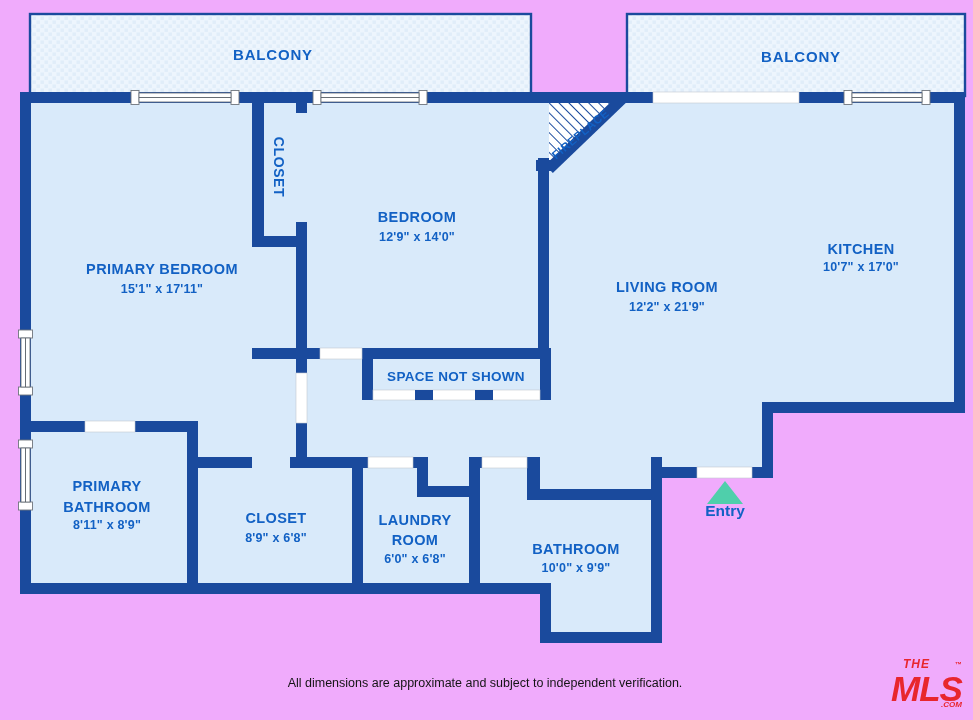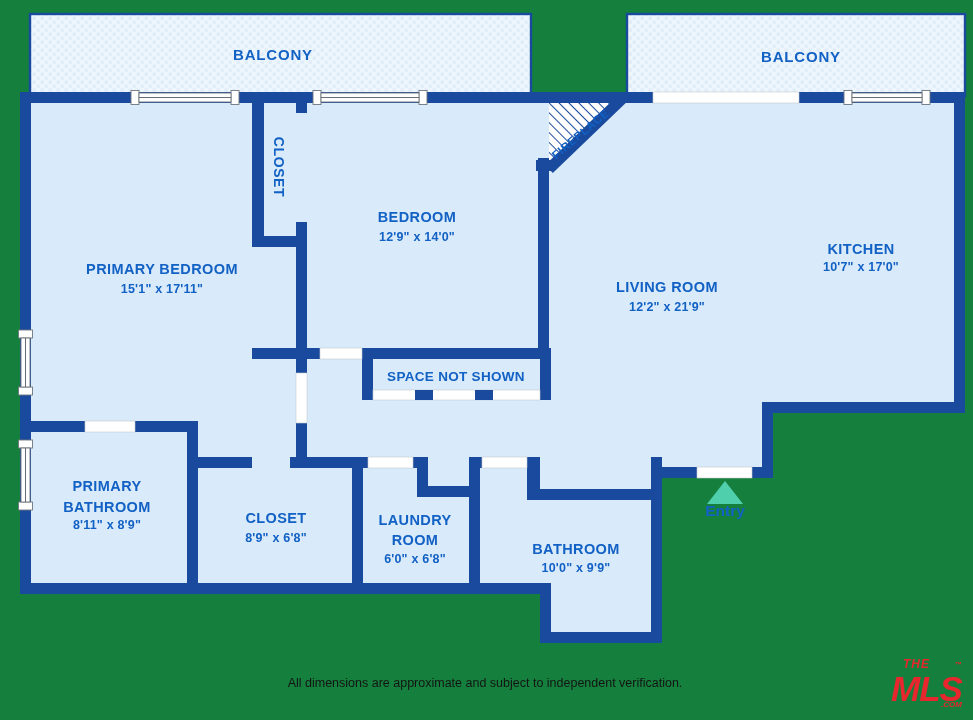--- a/index.html
+++ b/index.html
@@ -1,16 +1,16 @@
 <!DOCTYPE html>
 <html><head>
 <meta charset="utf-8">
 <style>
   html,body{margin:0;padding:0;background:#ffffff;}
-  .stage{position:relative;width:973px;height:720px;background:#15803d;overflow:hidden;
+  .stage{position:relative;width:973px;height:720px;background:#f0abfc;overflow:hidden;
          font-family:"Liberation Sans",sans-serif;}
   svg{display:block;}
   .lbl{font-family:"Liberation Sans",sans-serif;font-weight:700;fill:#1261c4;}
   .room-name{font-size:14.5px;letter-spacing:.4px;}
   .room-dims{font-size:12.5px;letter-spacing:.2px;}
   .balcony-lbl{font-size:15px;letter-spacing:.8px;}
   .closet-vert{font-size:14px;letter-spacing:.6px;}
   .fireplace-lbl{font-size:11.5px;letter-spacing:.6px;}
   .space-lbl{font-size:13.5px;letter-spacing:.3px;}
   .entry-lbl{font-size:15.5px;}

